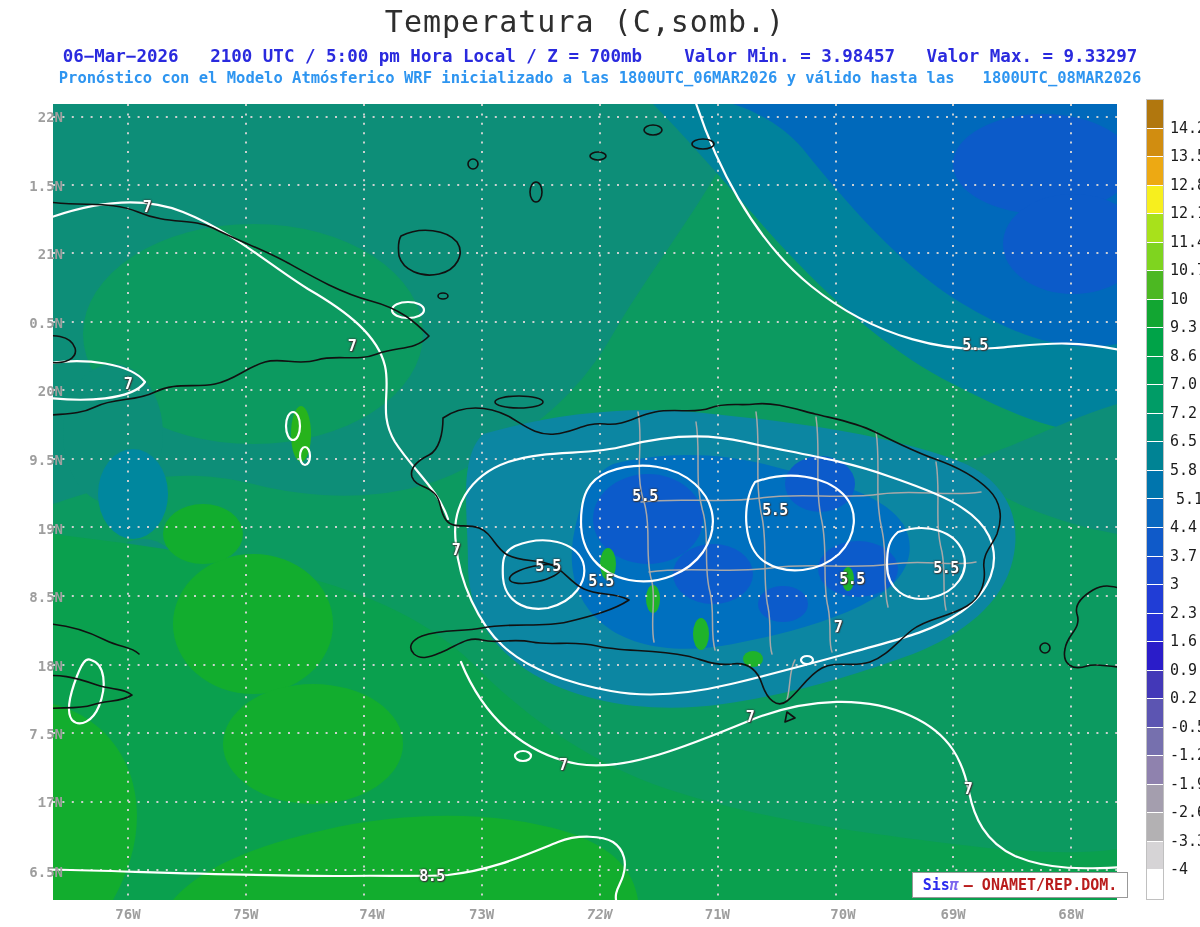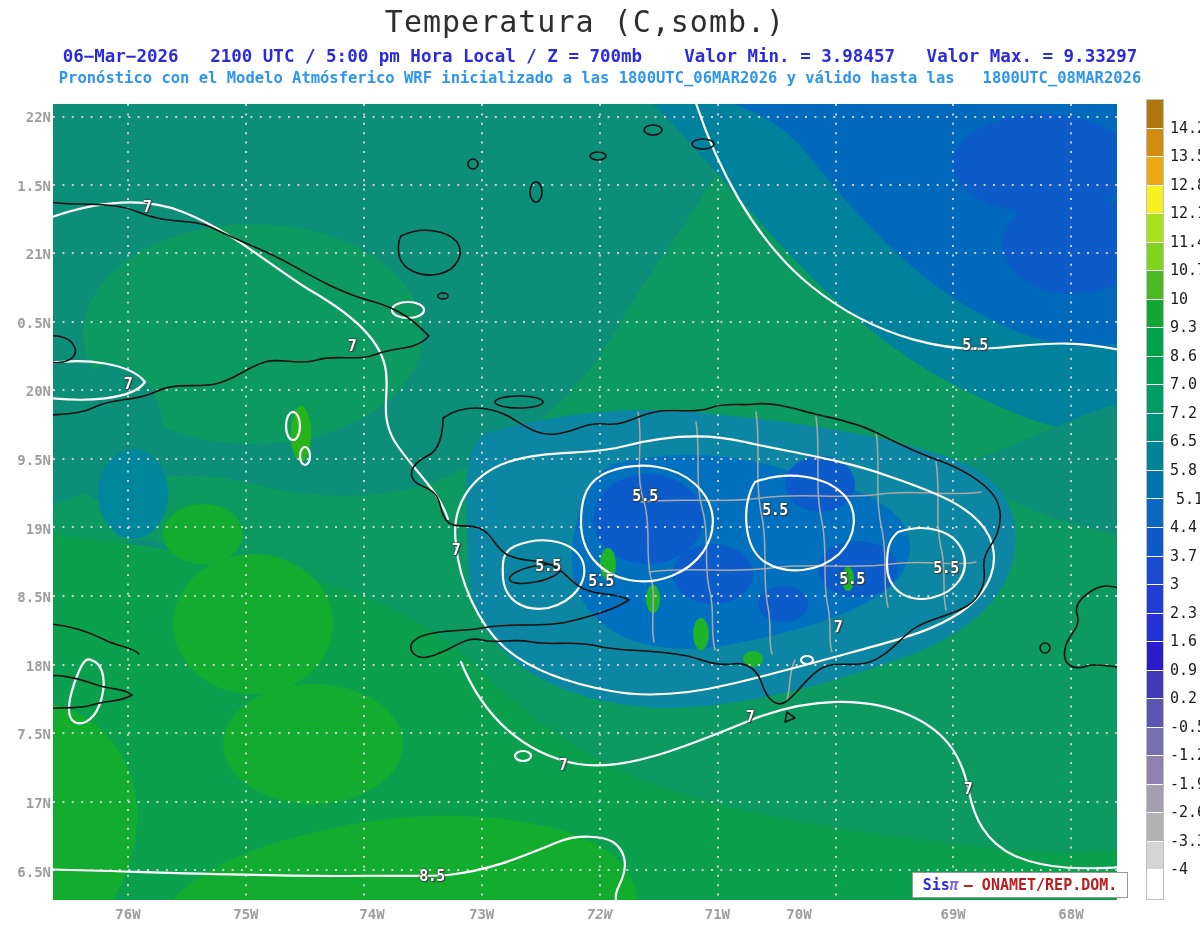--- a/index.html
+++ b/index.html
@@ -24,21 +24,21 @@
   #map-wrap{
     position:absolute;left:53px;top:104px;width:1064px;height:796px;
     overflow:hidden;
   }
   #map-wrap svg{display:block;}
   .lat-label,.lon-label{
     position:absolute;font-size:14px;color:#9e9e9e;font-weight:700;
   }
   .lat-label{right:2px;transform:translateY(-50%);}
   .lon-label{transform:translateX(-50%);}
-  #lat-labels{position:absolute;left:4px;top:0;width:49px;height:927px;}
+  #lat-labels{position:absolute;left:16px;top:0;width:49px;height:927px;}
   #lon-labels{position:absolute;left:0;top:906px;width:964px;height:20px;}
   #colorbar{
     position:absolute;left:1146px;top:99px;width:16px;height:799px;
     border:1px solid #c0c0c0;box-sizing:content-box;
   }
   .cb-seg{width:100%;box-sizing:border-box;border-bottom:1px solid #ffffff;}
   .cb-seg:last-child{border-bottom:none;}
   #colorbar-ticks{position:absolute;left:1170px;top:0;width:60px;height:927px;}
   .cb-tick{
     position:absolute;transform:translateY(-50%);
@@ -179,31 +179,31 @@
     <div class="lat-label" style="top: 117px;">22N</div>
     <div class="lat-label" style="top: 185.6px;">1.5N</div>
     <div class="lat-label" style="top: 254.2px;">21N</div>
     <div class="lat-label" style="top: 322.8px;">0.5N</div>
     <div class="lat-label" style="top: 391.4px;">20N</div>
     <div class="lat-label" style="top: 460px;">9.5N</div>
     <div class="lat-label" style="top: 528.6px;">19N</div>
     <div class="lat-label" style="top: 597.2px;">8.5N</div>
     <div class="lat-label" style="top: 665.8px;">18N</div>
     <div class="lat-label" style="top: 734.4px;">7.5N</div>
-    <div class="lat-label" style="top: 803px;">17N</div>
+    <div class="lat-label" style="top: 803px; font-family: Liberation Mono, monospace;">17N</div>
     <div class="lat-label" style="top: 871.6px;">6.5N</div>
   </div>
 <div id="lon-labels">
     <div class="lon-label" style="left: 128px;">76W</div>
     <div class="lon-label" style="left: 245.875px;">75W</div>
     <div class="lon-label" style="left: 372px;">74W</div>
     <div class="lon-label" style="left: 481.625px;">73W</div>
     <div class="lon-label" style="left: 599.5px; font-style: italic;">72W</div>
     <div class="lon-label" style="left: 717.375px;">71W</div>
-    <div class="lon-label" style="left: 799px;">70W</div>
+    <div class="lon-label" style="left: 843px;">70W</div>
     <div class="lon-label" style="left: 953.125px;">69W</div>
     <div class="lon-label" style="left: 1071px;">68W</div>
   </div>
 
 <div id="colorbar">
     <div class="cb-seg" style="height: 28.5357px; background: rgb(177, 119, 14);"></div>
     <div class="cb-seg" style="height: 28.5357px; background: rgb(209, 141, 16);"></div>
     <div class="cb-seg" style="height: 28.5357px; background: rgb(237, 169, 19);"></div>
     <div class="cb-seg" style="height: 28.5357px; background: rgb(247, 239, 30);"></div>
     <div class="cb-seg" style="height: 28.5357px; background: rgb(168, 225, 27);"></div>

